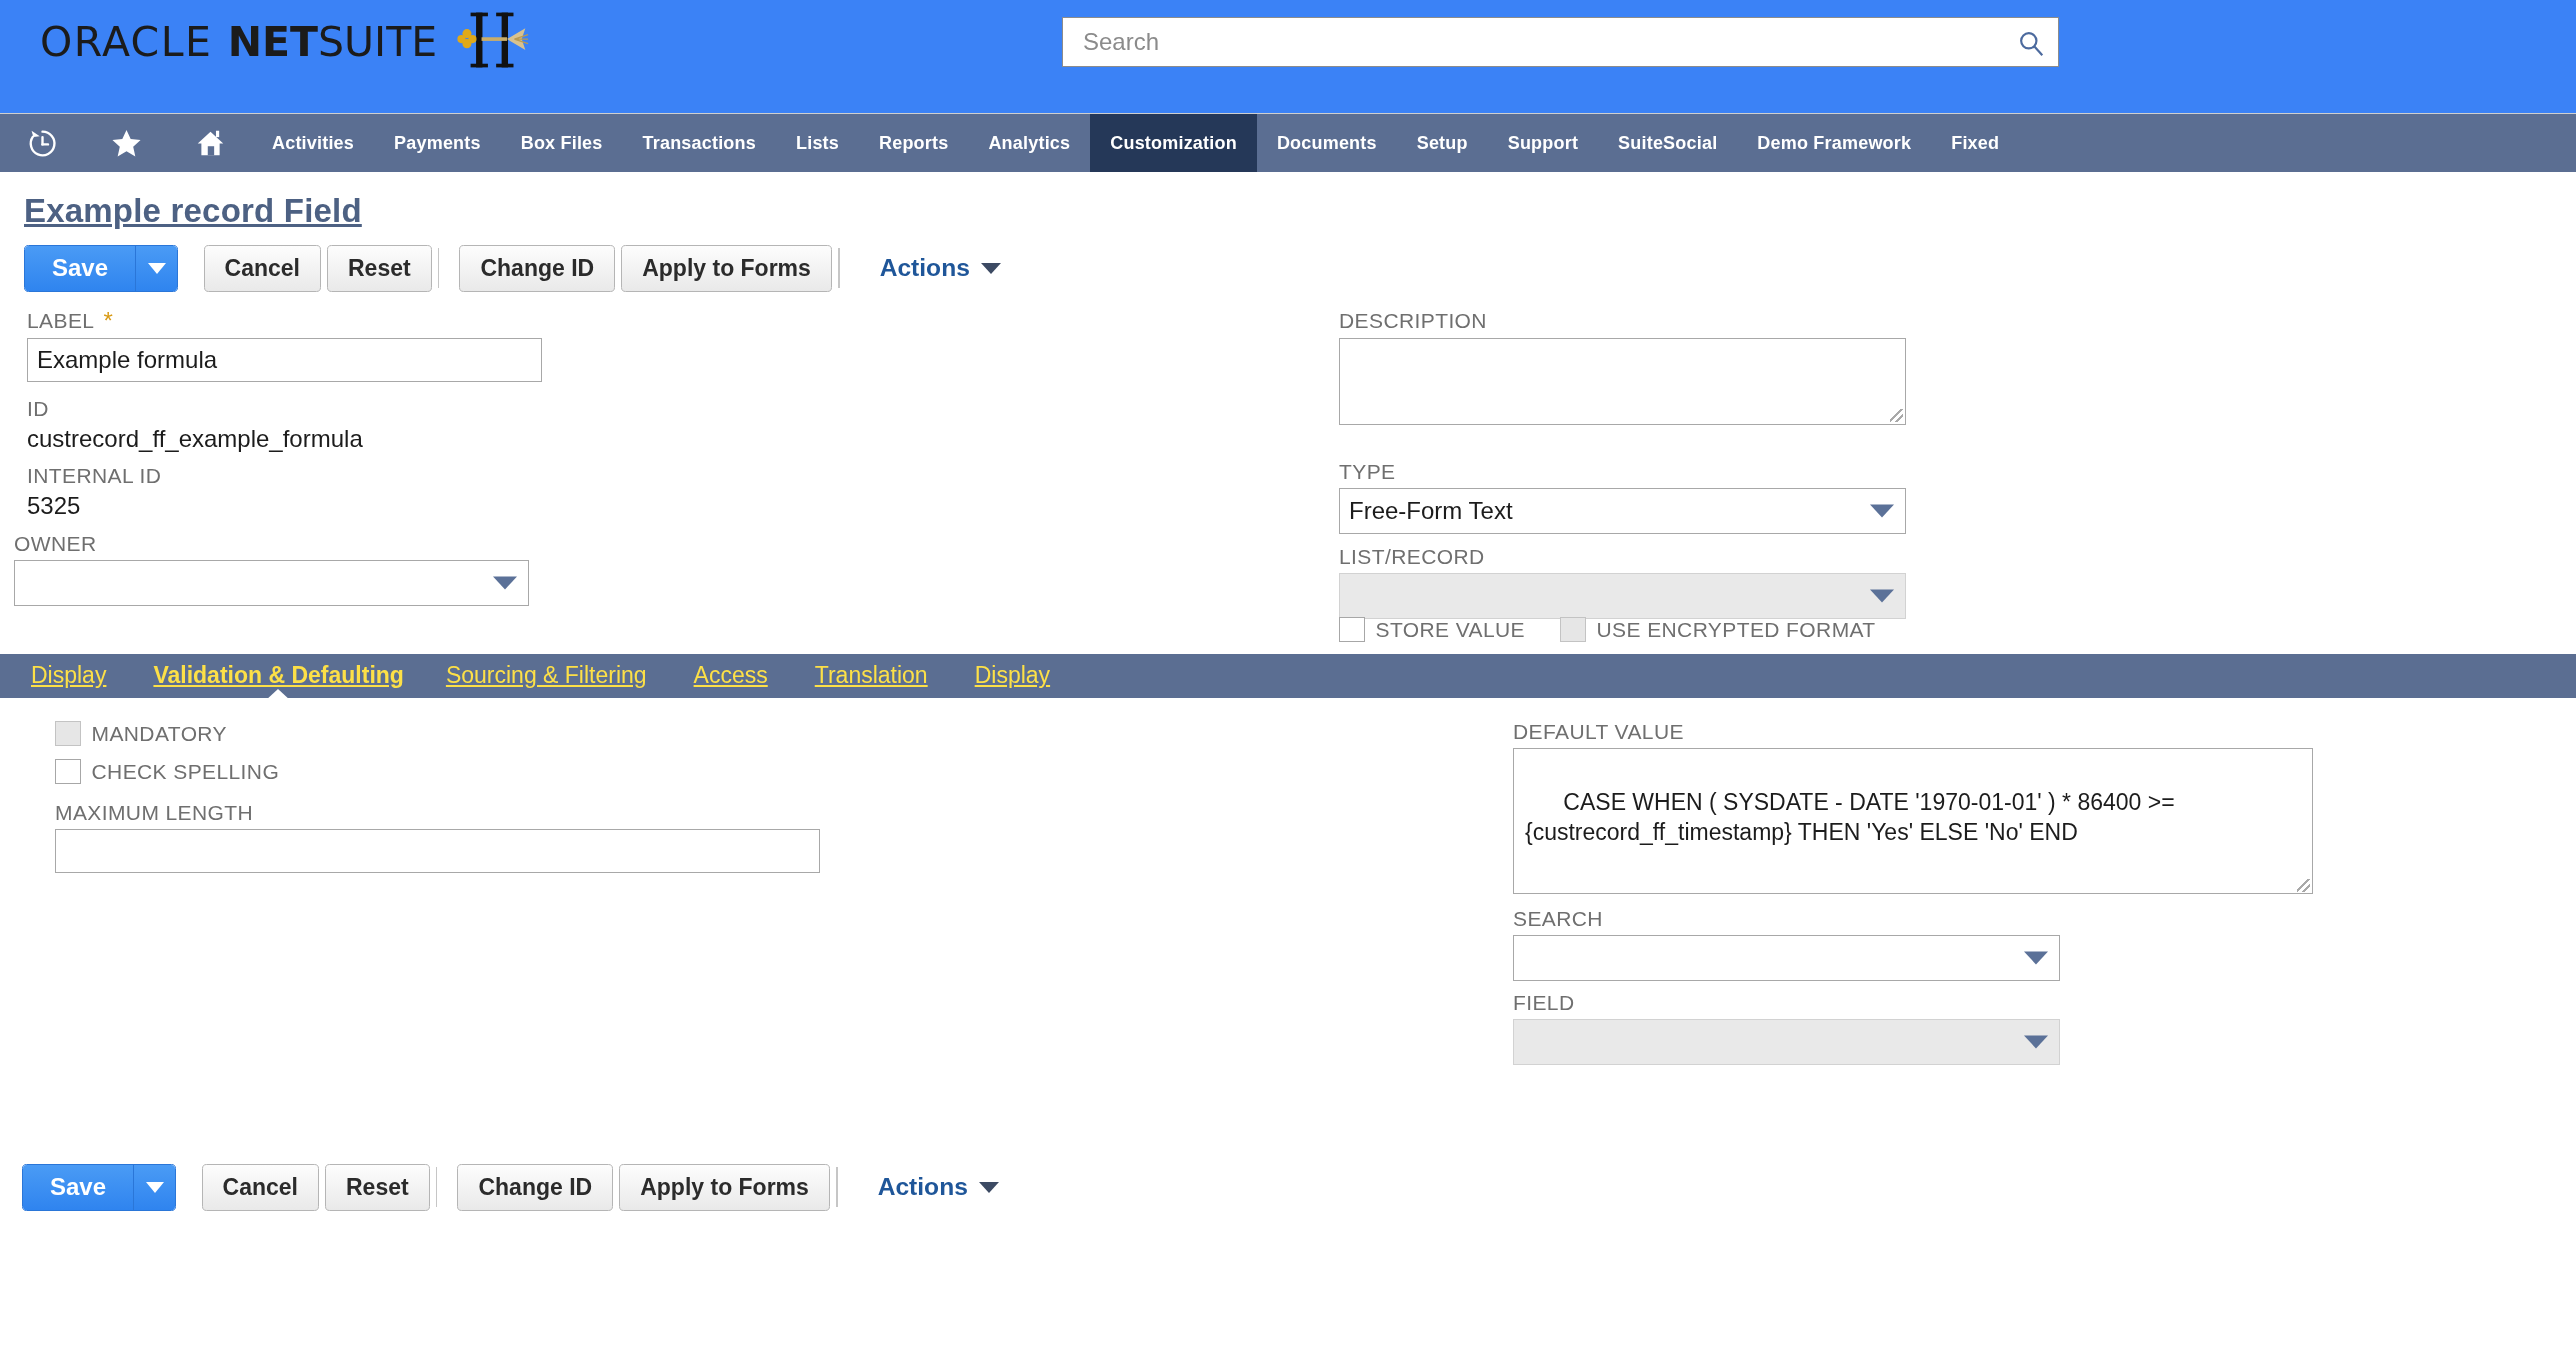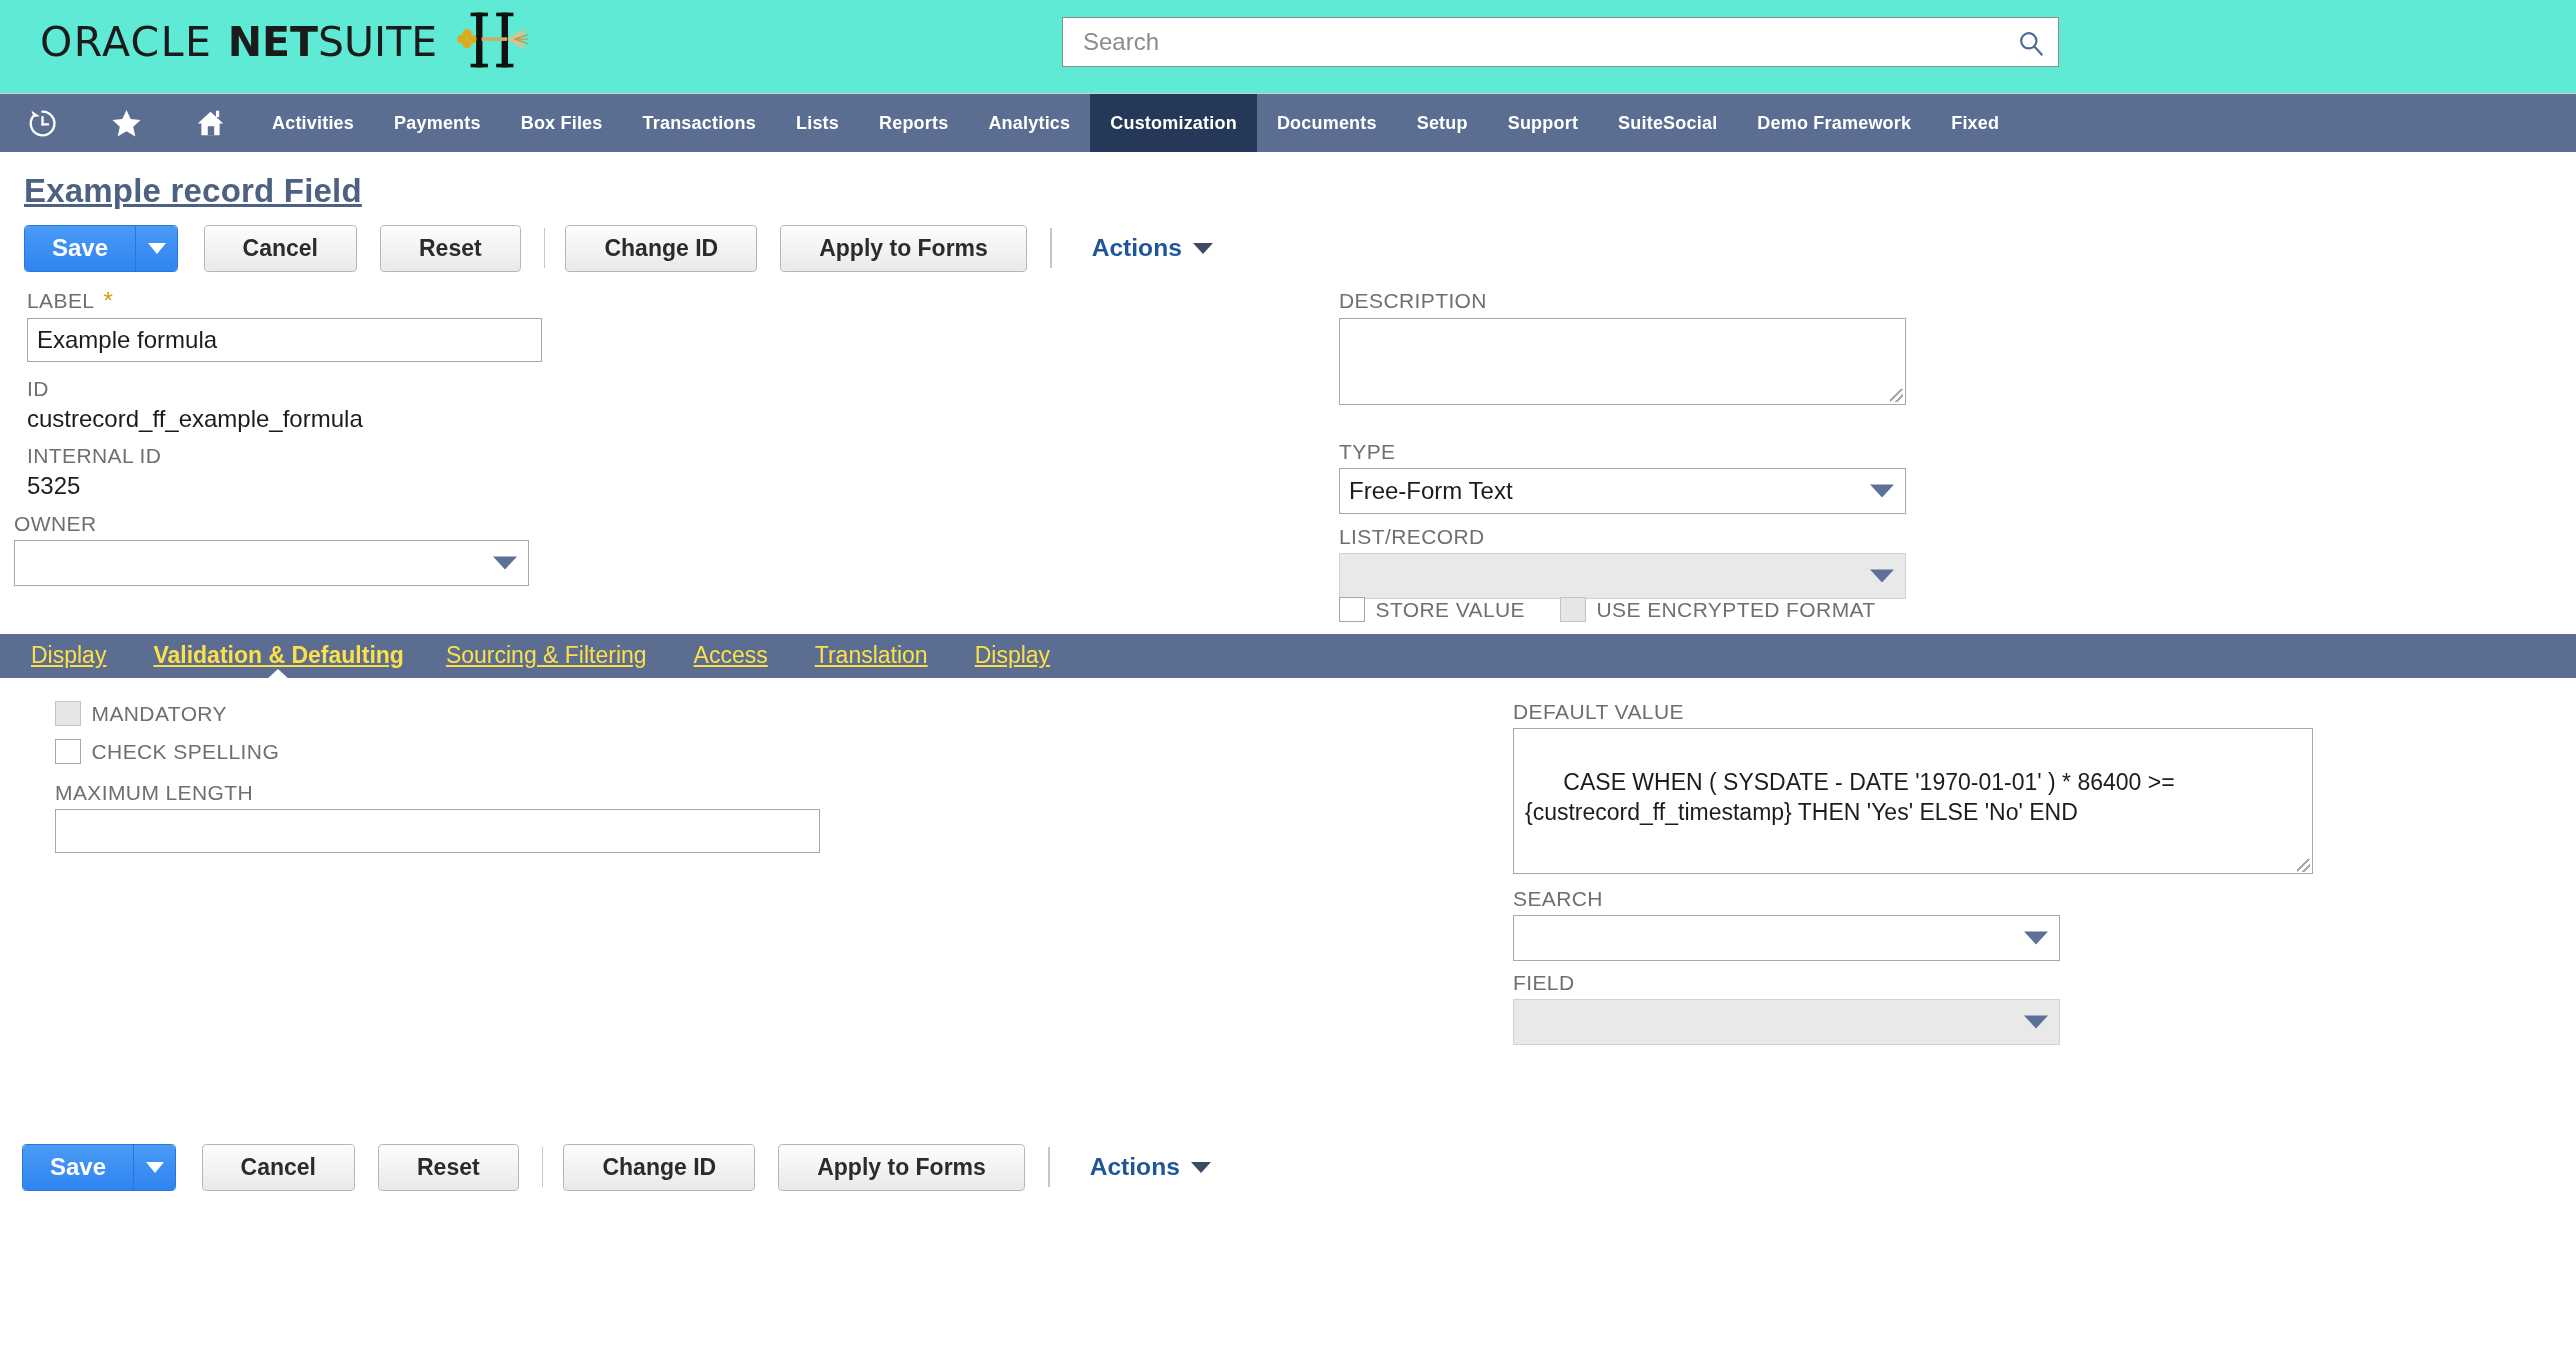--- a/index.html
+++ b/index.html
@@ -9,22 +9,22 @@
     height: 1359px;
     background: #ffffff;
     font-family: "Liberation Sans", sans-serif;
     color: #333333;
     overflow: hidden;
   }
 
   
   .masthead {
     position: relative;
-    height: 94px;
-    background: #5eead4;
+    height: 114px;
+    background: #3b82f6;
     border-bottom: 0.9px solid #cfcfcf;
   }
   .logo-wrap {
     position: absolute;
     left: 40px; top: 18px;
     display: flex;
     align-items: center;
   }
   .logo-oracle {
     font-size: 41px;
@@ -122,22 +122,22 @@
   .btnbar.bottom { margin-top: 0; }
   .btn {
     height: 47px;
     border: 0.9px solid #b5b5b5;
     border-radius: 4.6px;
     background: linear-gradient(#fdfdfd, #e9e9e9);
     font-size: 23px;
     font-weight: 700;
     color: #2b2b2b;
     font-family: "Liberation Sans", sans-serif;
-    padding: 0 38px;
-    margin-right: 23px;
+    padding: 0 20px;
+    margin-right: 6px;
     cursor: pointer;
     display: flex; align-items: center; justify-content: center;
   }
   .btn-save-group {
     display: flex;
     height: 47px;
     margin-right: 25.5px;
     border-radius: 4.6px;
     overflow: hidden;
     border: 0.9px solid #2a76d8;

